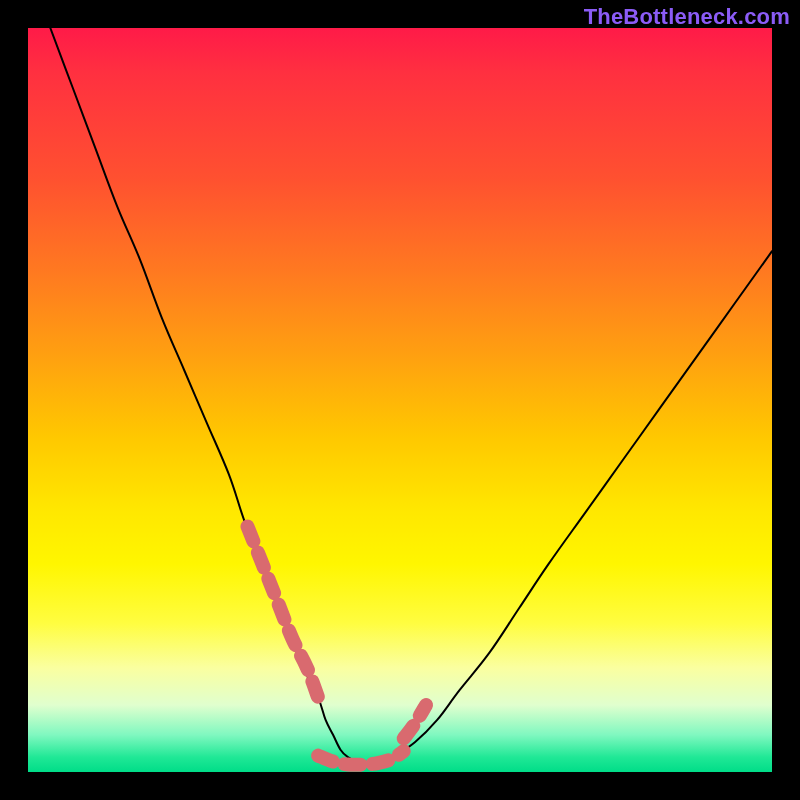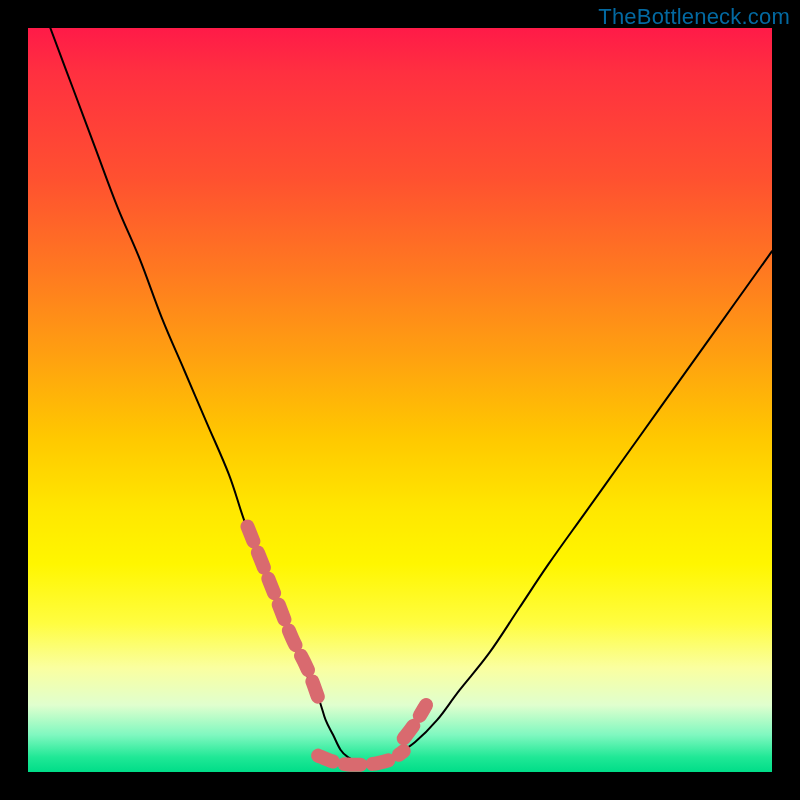--- a/index.html
+++ b/index.html
@@ -50,23 +50,23 @@
   svg.curve {
     position: absolute;
     inset: 0;
     width: 744px;
     height: 744px;
   }
   .watermark {
     position: absolute;
     top: 4px;
     right: 10px;
-    color: #0369a1;
+    color: #8b5cf6;
     font-size: 22px;
-    font-weight: 400;
+    font-weight: 700;
     letter-spacing: 0.2px;
   }
 </style>
 </head>
 <body>
 
 <div class="frame">
   <div class="plot">
     <div class="gradient"></div>
     <svg class="curve" viewBox="0 0 744 744" preserveAspectRatio="none">

